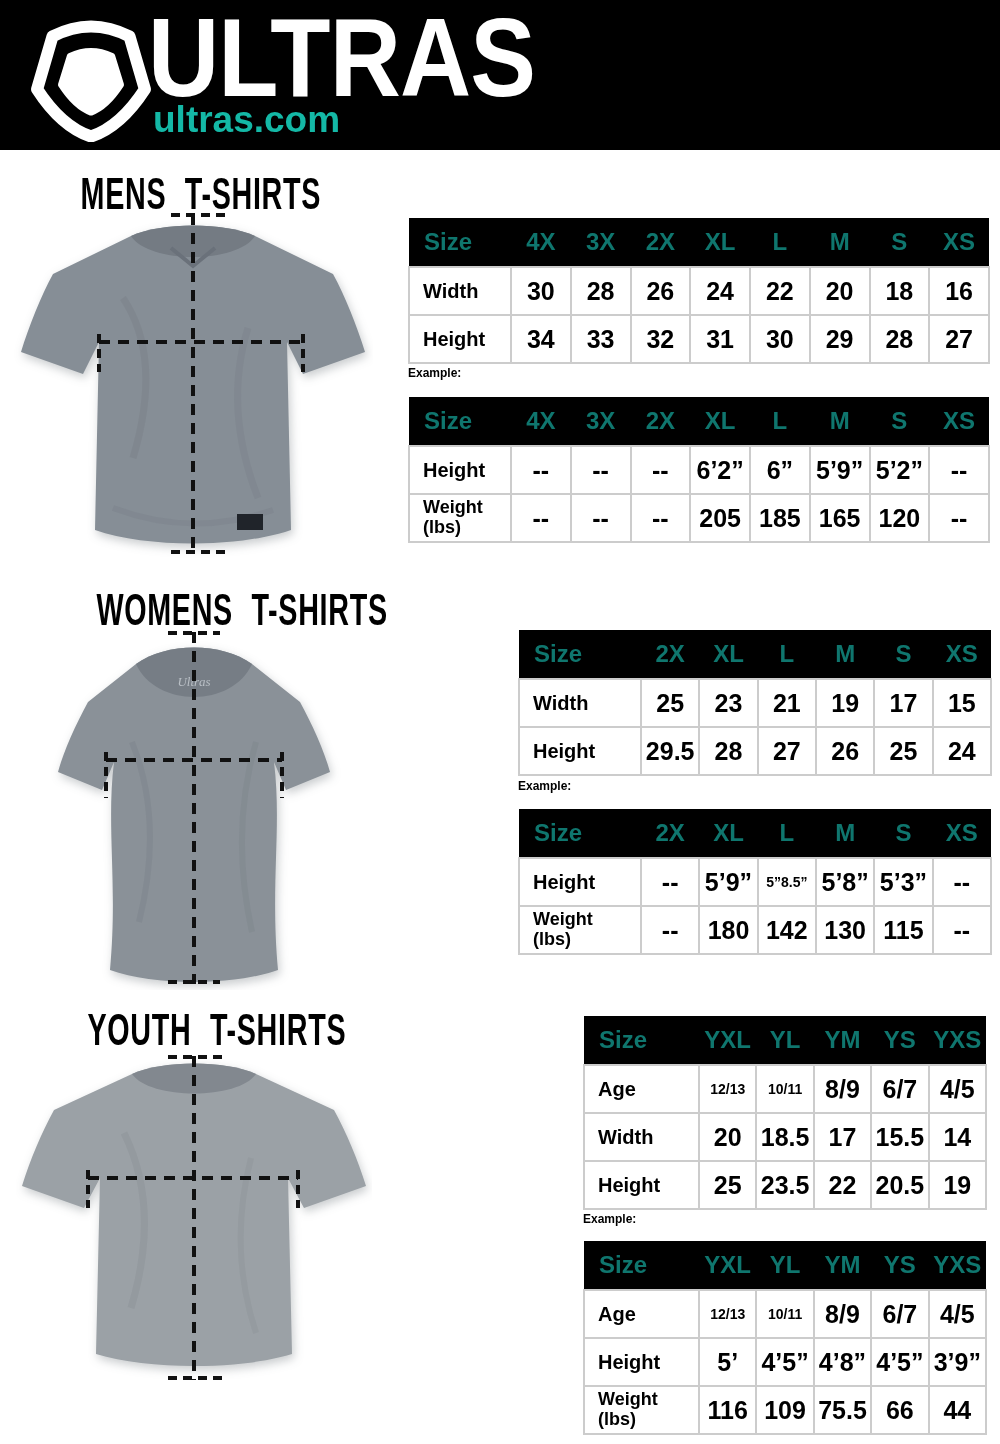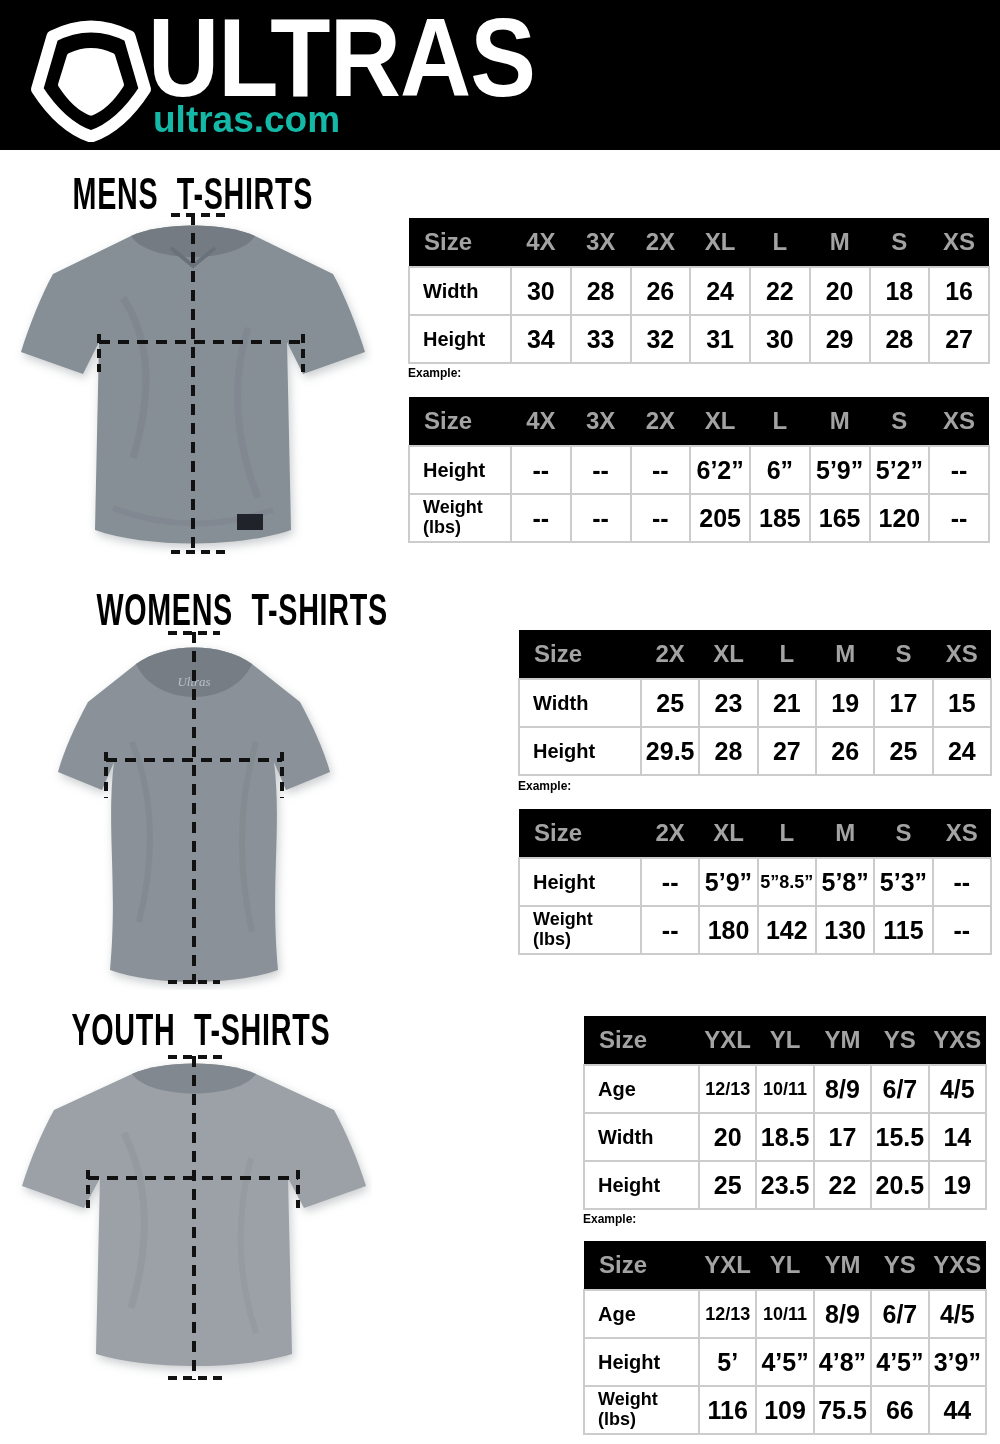--- a/index.html
+++ b/index.html
@@ -7,36 +7,36 @@
         font-family:"Liberation Sans", sans-serif;color:#000;}
 
   
   #topbar{position:absolute;left:0;top:0;width:1000px;height:150px;background:#000;}
   #logo-badge{position:absolute;left:30px;top:10px;}
   #brand{position:absolute;left:148px;top:2px;font-weight:700;font-size:112px;line-height:1;
          color:#fff;letter-spacing:-1px;transform:scaleX(.88);transform-origin:left top;}
   #domain-text{position:absolute;left:153px;top:99px;font-weight:700;font-size:37px;color:#14b8a6;}
 
   
-  .section-title{position:absolute;text-align:center;}
+  .section-title{position:absolute;text-align:right;}
   .section-title span{display:inline-block;font-weight:700;font-size:41px;line-height:1;
       letter-spacing:1px;word-spacing:14px;transform:scale(.70,1.08);transform-origin:center top;
       white-space:nowrap;}
 
   
   .tbl{position:absolute;}
   table.st{border-collapse:collapse;table-layout:fixed;background:#fff;}
-  .st th{background:#000;color:#a3a3a3;font-weight:700;font-size:24px;height:48px;
+  .st th{background:#000;color:#0f766e;font-weight:700;font-size:24px;height:48px;
          text-align:center;padding:0;border:0;}
   .st th:first-child{text-align:left;padding-left:15px;}
   .st td{border:2px solid #cccccc;font-weight:700;font-size:25px;text-align:center;
          height:46px;padding:0;background:#fff;}
   .st td.label{text-align:left;padding-left:13px;font-size:20px;}
   .st td.label.two-line{font-size:18px;line-height:1.1;}
-  .st td.small{font-size:18px;}
+  .st td.small{font-size:14px;}
   .mens-t{width:582px;}
   .womens-t{width:474px;}
   .youth-t{width:404px;}
 
   .example{position:absolute;font-weight:700;font-size:12px;}
 
   .shirt{position:absolute;}
   .shirt svg{display:block;}
   .shade{filter:drop-shadow(2px 4px 5px rgba(40,50,60,.25));}
 </style>
@@ -316,21 +316,21 @@
             <td>180</td>
             <td>142</td>
             <td>130</td>
             <td>115</td>
             <td>--</td>
           </tr>
         </tbody>
       </table>
     </div>
 
-  <div class="section-title" style="left:16px;top:1008px;width:356px;">
+  <div class="section-title" style="left:32px;top:1008px;width:356px;">
     <span>YOUTH T-SHIRTS</span>
   </div>
 
   <div class="shirt" style="left:16px;top:1048px;">
     <svg width="356" height="338" viewBox="0 0 356 338">
       <g class="shade">
         <path d="M116 26 C146 12 210 12 240 26 L318 62 C330 84 342 112 350 138 L288 160 L272 130
                  L276 306 C224 322 132 322 80 306 L84 130 L68 160 L6 138 C14 112 26 84 38 62 Z" fill="#9ba1a6"></path>
         <path d="M116 26 C146 12 210 12 240 26 C222 52 134 52 116 26 Z" fill="#82888f"></path>
         <path d="M108 85 Q145 160 115 260" fill="none" stroke="#878d93" stroke-width="7" opacity=".35"></path>

